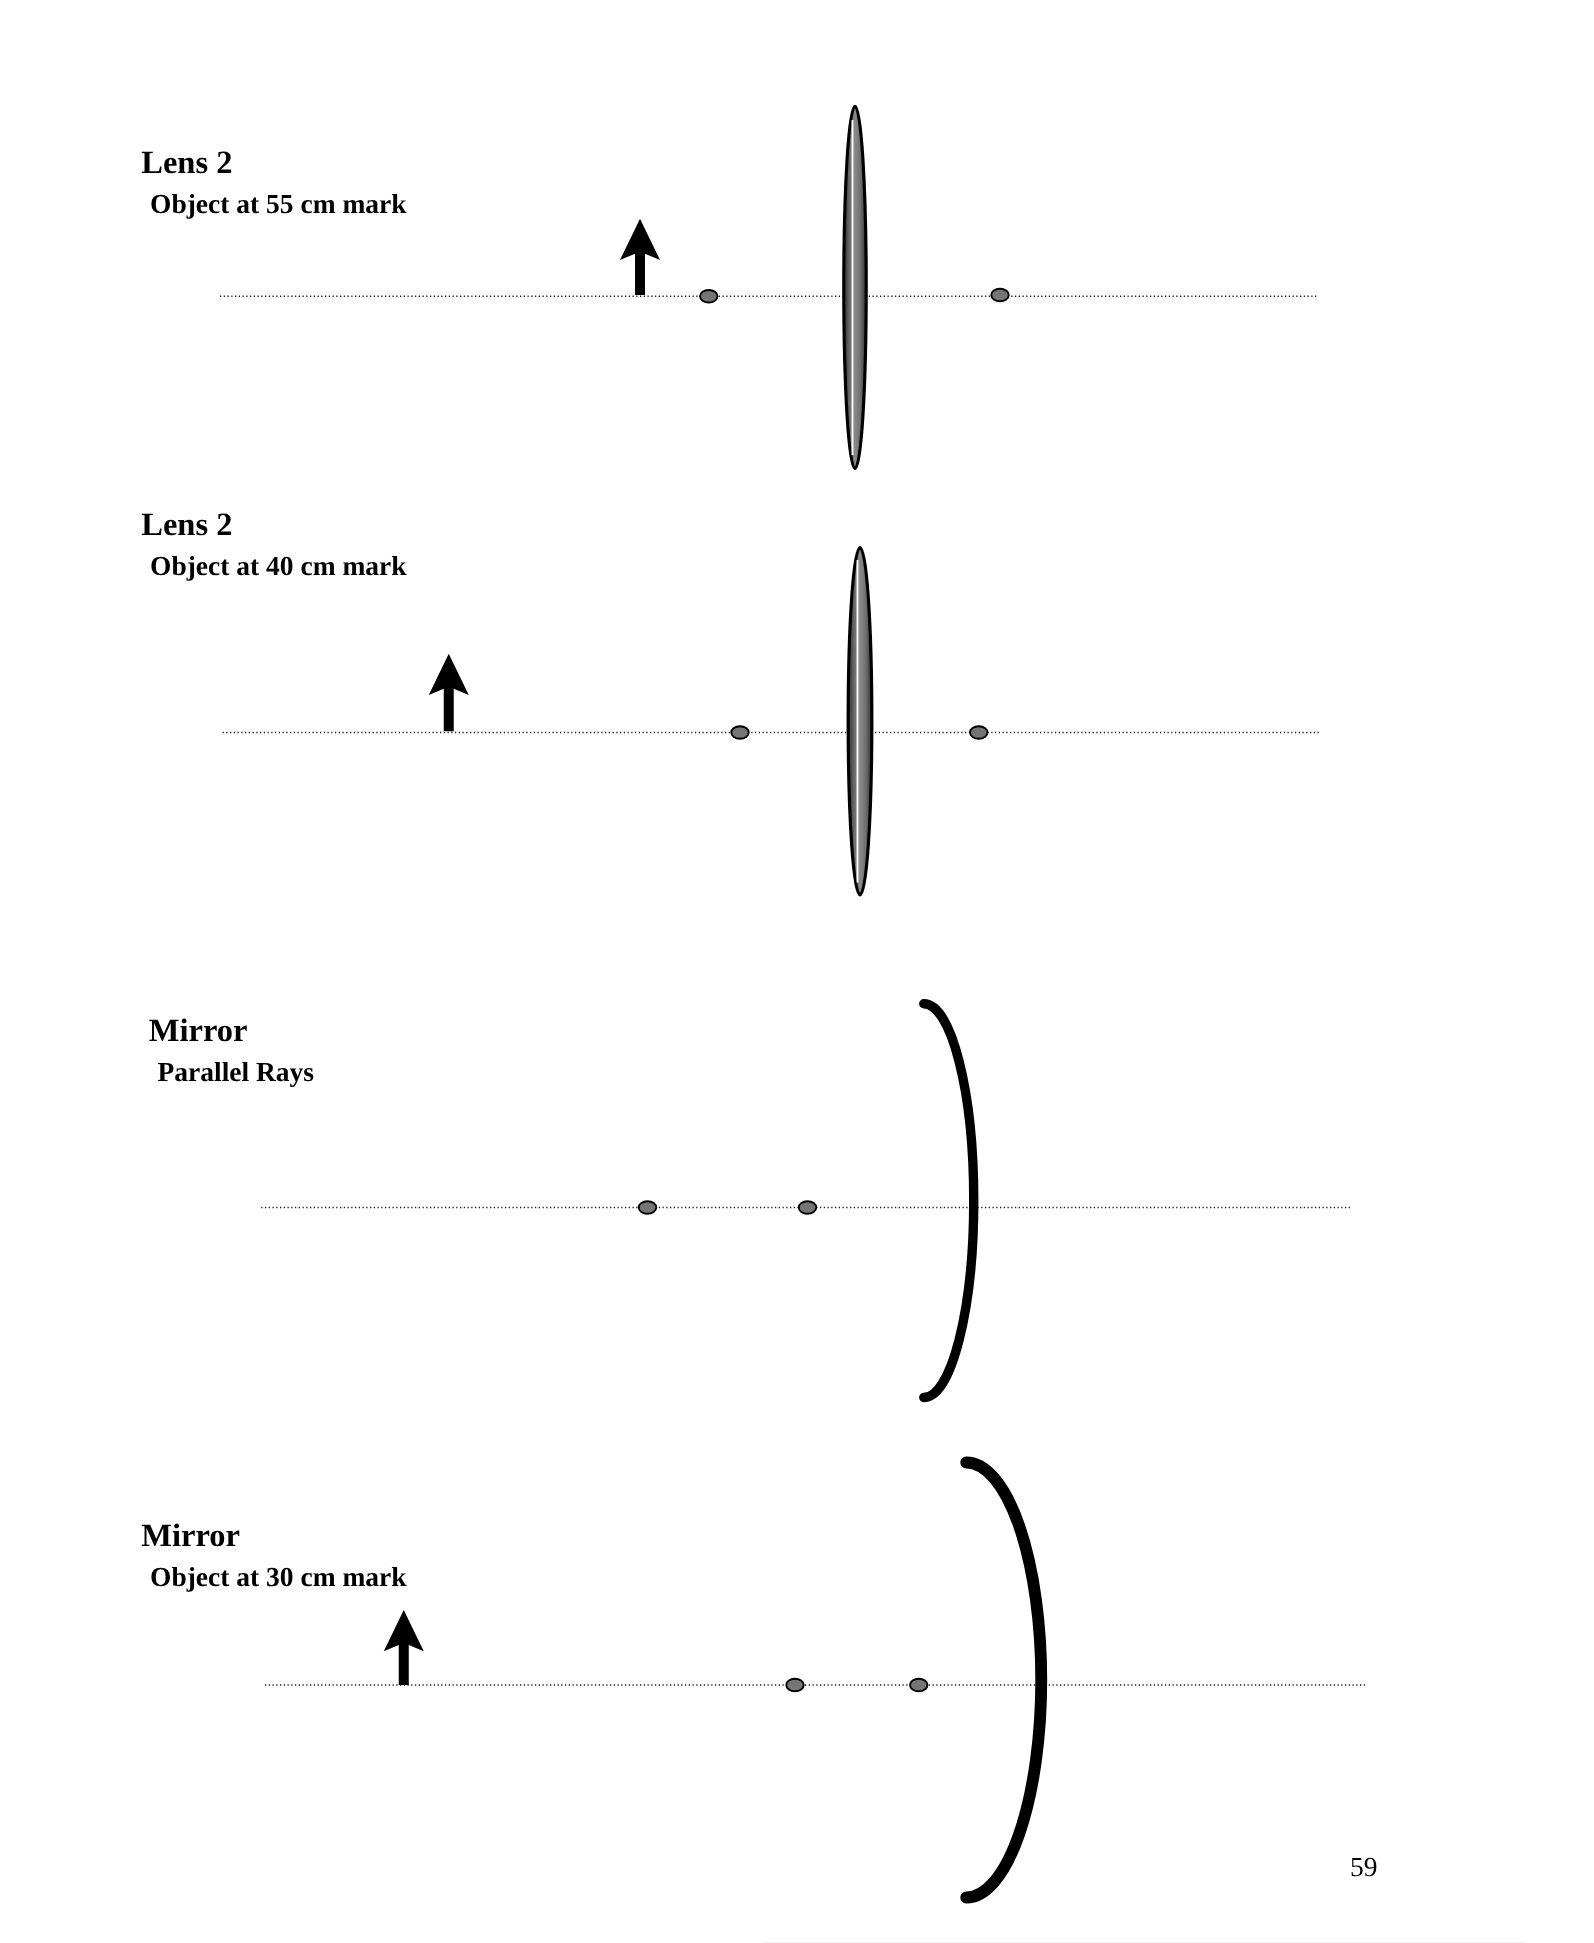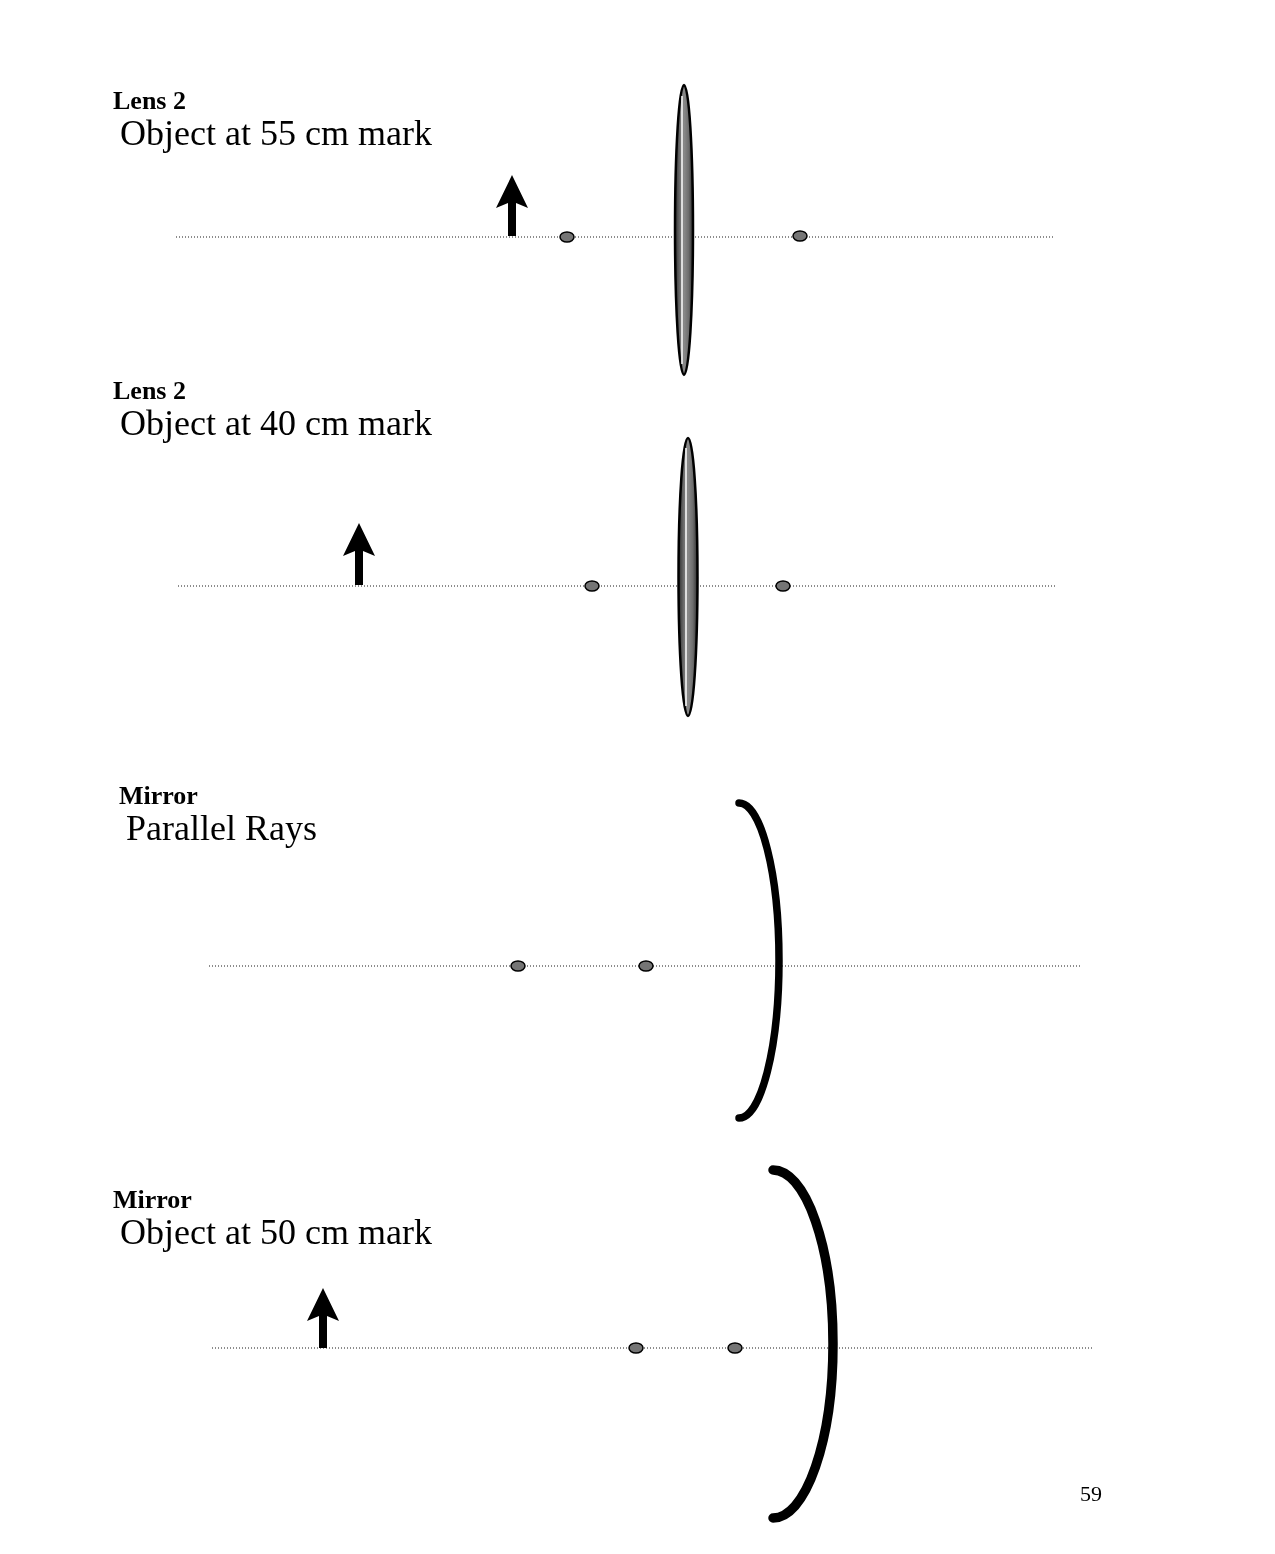--- a/index.html
+++ b/index.html
@@ -5,23 +5,23 @@
   html,body{margin:0;padding:0;background:#e8e8e8;}
   .page{
     position:relative;
     width:1275px;height:1554px;
     background:#ffffff;
     overflow:hidden;
     font-family:"Liberation Serif","DejaVu Serif",serif;
     color:#000;
   }
   .diagram-layer{position:absolute;left:0;top:0;width:1275px;height:1554px;}
-  .label{position:absolute;white-space:nowrap;}
+  .label{position:absolute;white-space:nowrap;margin-top:29px;}
   .label .t{font-weight:bold;font-size:26px;line-height:33px;}
-  .label .s{font-weight:normal;font-size:36px;line-height:33px;padding-left:7px;}
+  .label .s{font-weight:bold;font-size:22px;line-height:33px;padding-left:7px;}
   .pagenum{position:absolute;left:1080px;top:1481px;font-size:22px;}
 </style>
 </head>
 <body>
 
 <div class="page">
 
   <svg class="diagram-layer" viewBox="0 0 1275 1554" xmlns="http://www.w3.org/2000/svg" aria-hidden="true">
     <defs>
       <linearGradient id="lensGrad" x1="0" y1="0" x2="1" y2="0">
@@ -77,18 +77,18 @@
     <div class="s">Object at 40 cm mark</div>
   </div>
 
   <div class="label" style="left:119px;top:779px;">
     <div class="t">Mirror</div>
     <div class="s">Parallel Rays</div>
   </div>
 
   <div class="label" style="left:113px;top:1183px;">
     <div class="t">Mirror</div>
-    <div class="s">Object at 50 cm mark</div>
+    <div class="s">Object at 30 cm mark</div>
   </div>
 
   <div class="pagenum">59</div>
 
 </div>
 
 </body></html>

